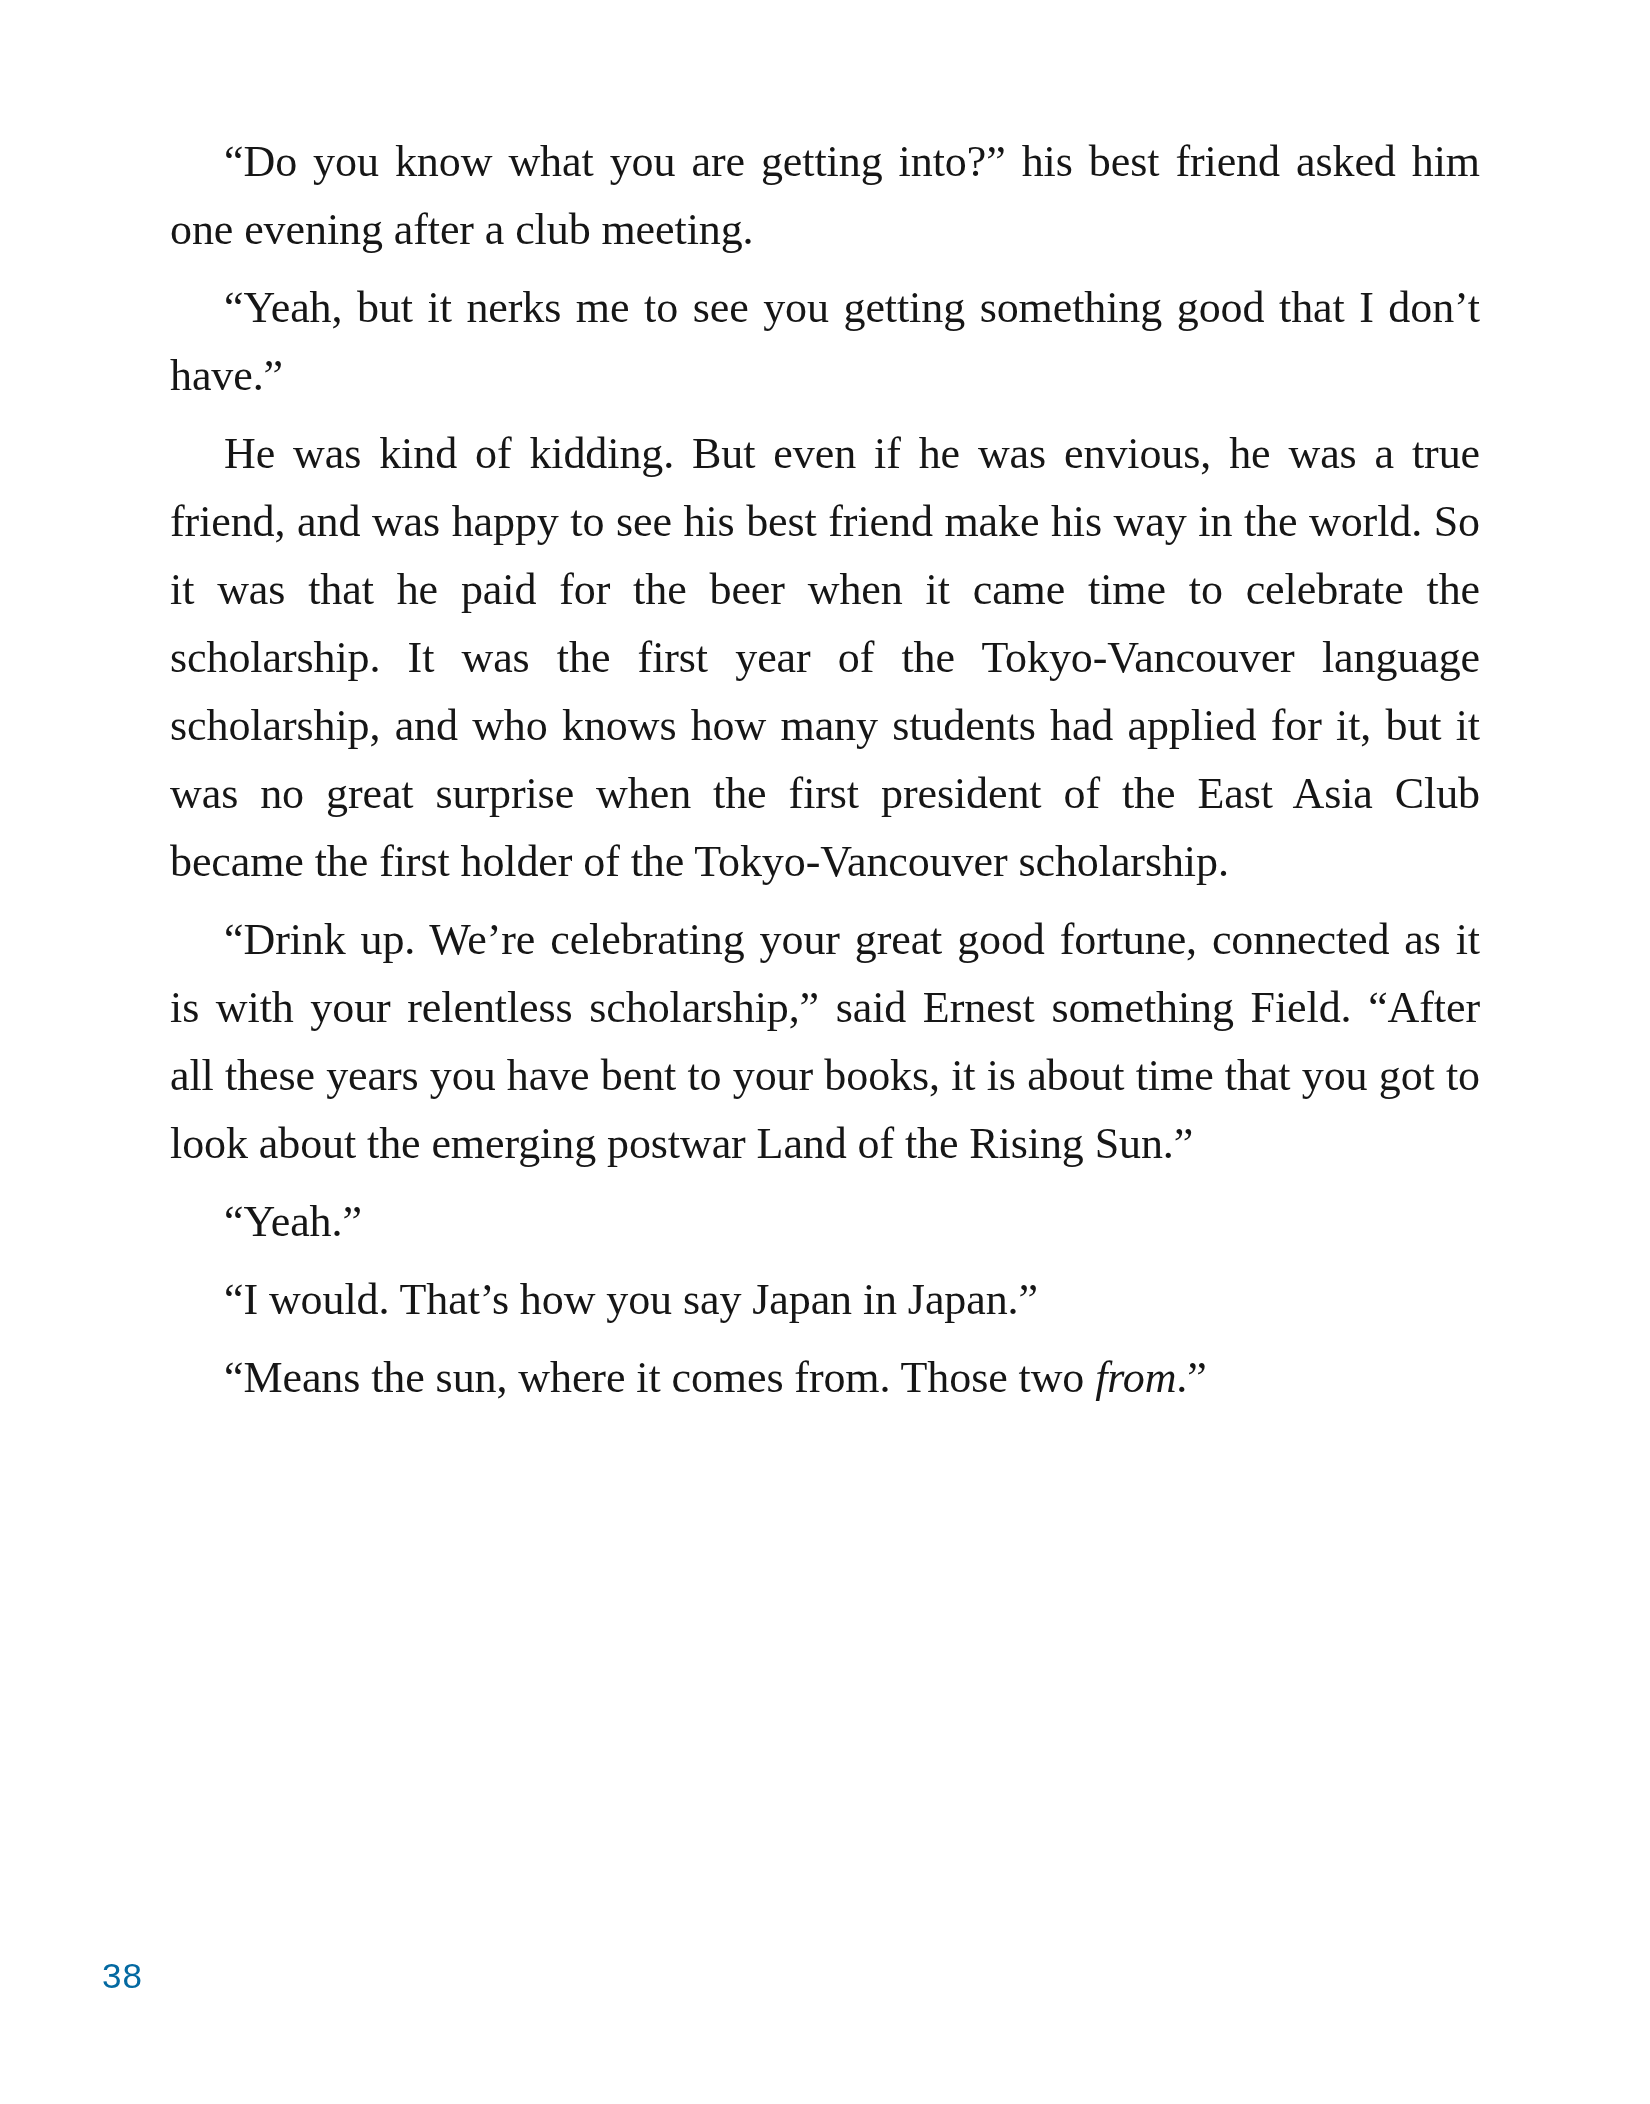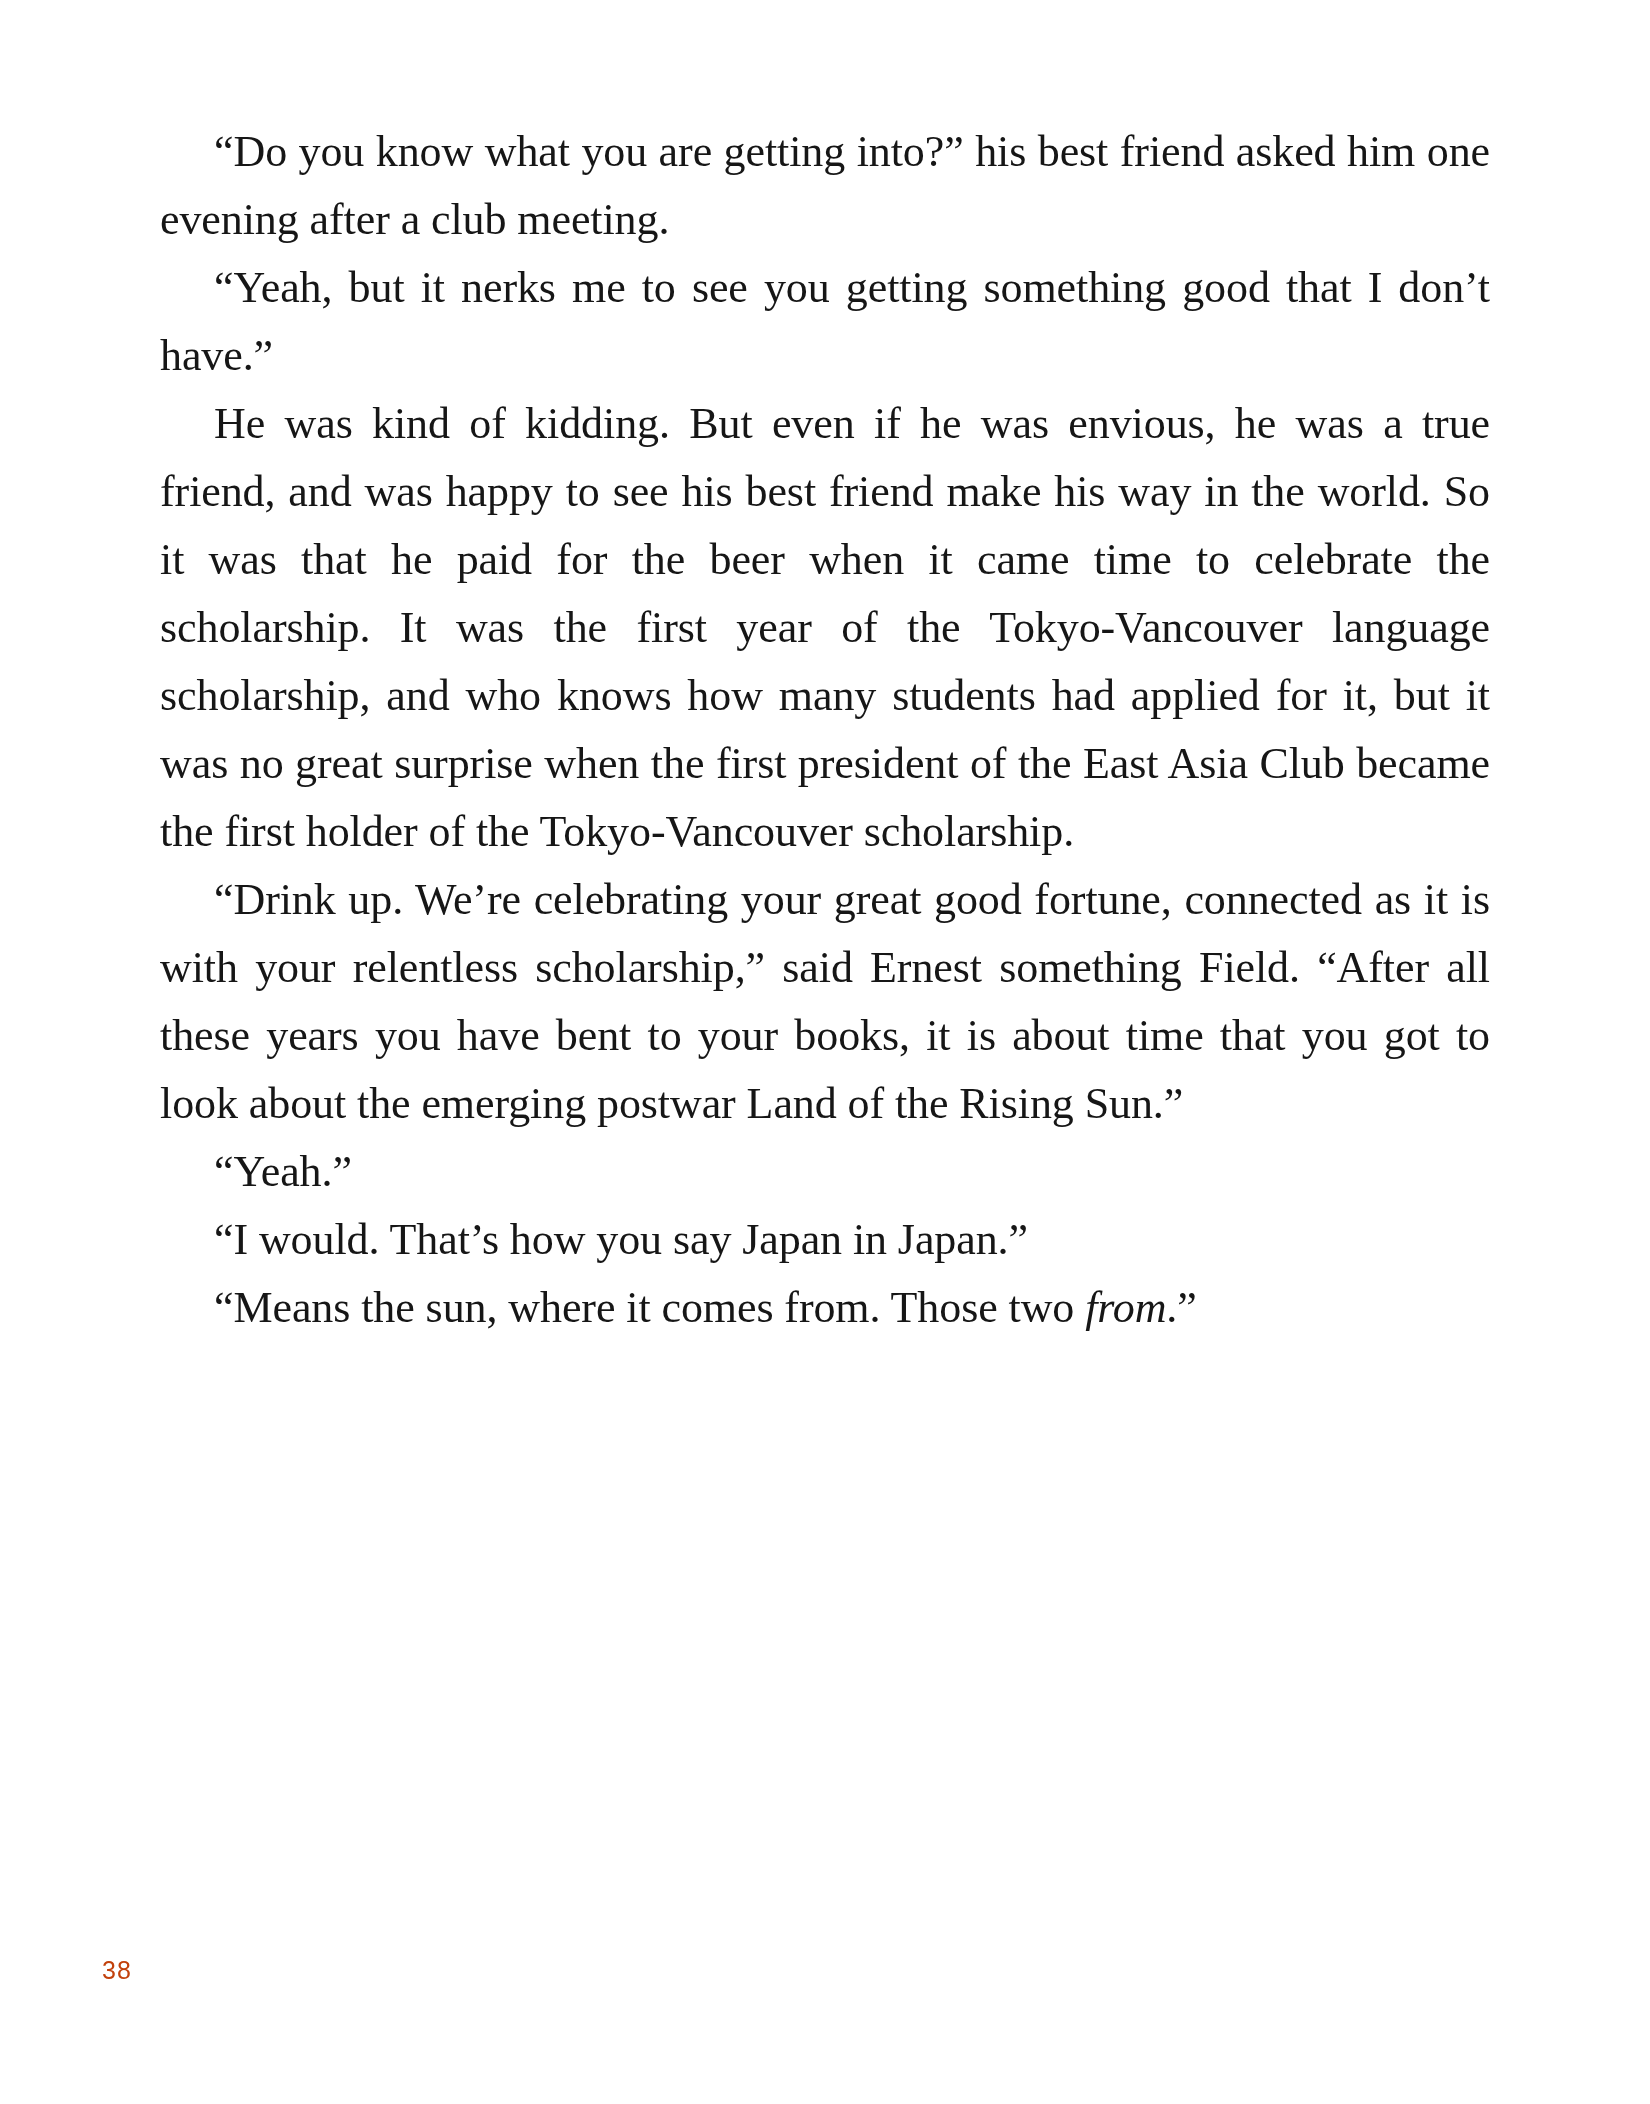--- a/index.html
+++ b/index.html
@@ -18,40 +18,40 @@
     inset: 0;
     background: #ffffff;
   }
   .page-text {
     position: absolute;
     left: 160px;
     top: 118px;
     width: 1330px;
   }
   .page-text p {
-    margin: 0;
+    margin: 10px;
     padding: 0;
     text-indent: 54px;
     font-size: 44px;
     line-height: 68px;
     color: #161616;
     text-align: justify;
     letter-spacing: -0.002em;
   }
   .page-text p em {
     font-style: italic;
   }
   .page-number {
     position: absolute;
     left: 102px;
     top: 1956px;
     font-family: "Liberation Sans", "DejaVu Sans", sans-serif;
-    font-size: 25px;
+    font-size: 35px;
     font-weight: 400;
-    color: #c2410c;
+    color: #0369a1;
     letter-spacing: 1px;
   }
 </style>
 </head>
 <body>
 
 <div class="book-page">
   <div class="page-text">
       <p><span>“Do you know what you are getting into?” his best friend asked him one evening after a club meeting.</span></p>
       <p><span>“Yeah, but it nerks me to see you getting something good that I don’t have.”</span></p>

